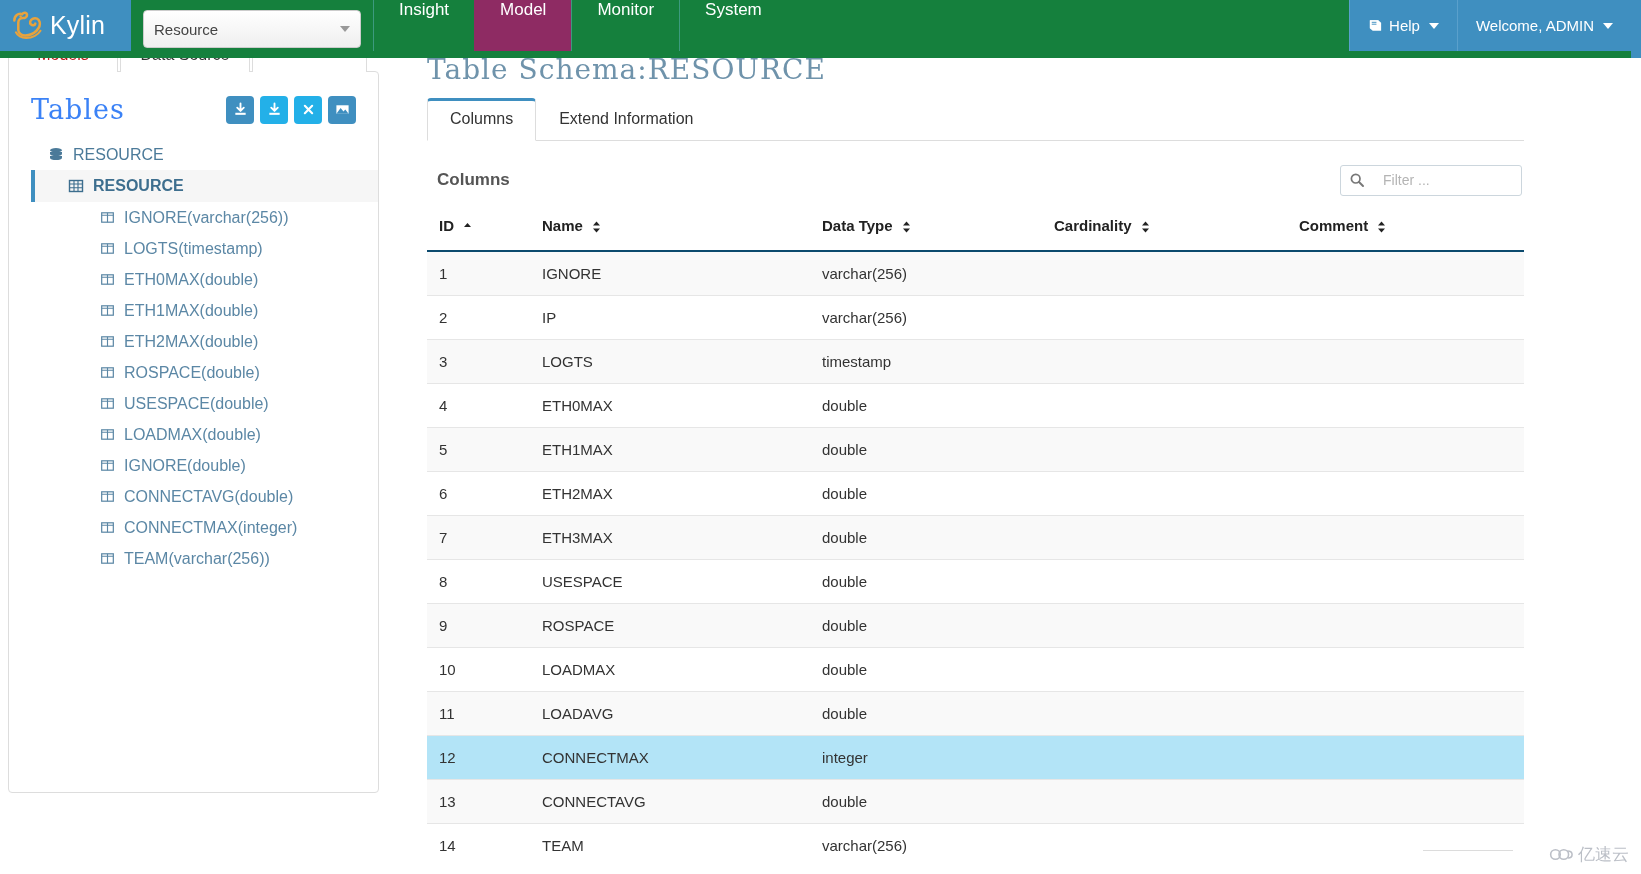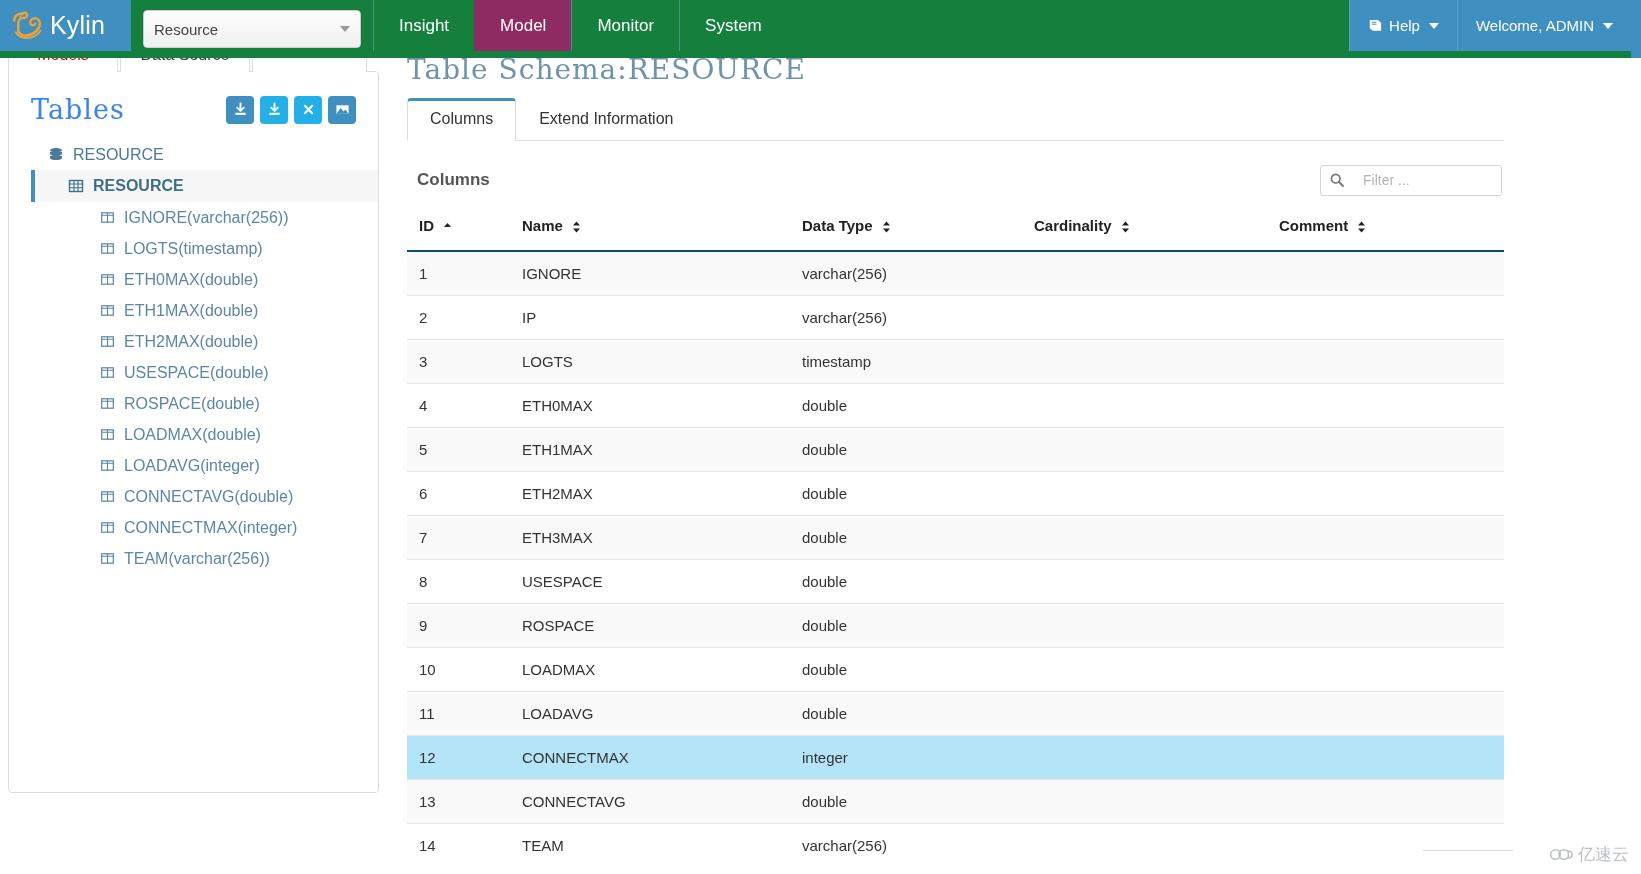--- a/index.html
+++ b/index.html
@@ -46,21 +46,21 @@
     position: relative;
   }
   .proj-select-label { font-size: 15px; color: #444444; flex: 1 1 auto; }
   .caret-dk {
     width: 0; height: 0;
     border-left: 5px solid transparent; border-right: 5px solid transparent;
     border-top: 6px solid #999999;
   }
   .navlinks { display: flex; align-items: stretch; flex: 0 0 auto; }
   .navlink {
-    display: flex; align-items: center; justify-content: center;
+    display: flex; align-items: flex-start; justify-content: center;
     padding: 0 25px; height: 51px;
     color: #ffffff; font-size: 17px;
     border-left: 1px solid #3d9a7e;
     cursor: pointer;
   }
   .navlink.active { background: #8e2b63; border-left-color: #8e2b63; }
   .nav-spacer { flex: 1 1 auto; background: transparent; }
   .navright { display: flex; align-items: stretch; flex: 0 0 auto; }
   .navright-item {
     display: flex; align-items: center; gap: 6px;
@@ -139,21 +139,21 @@
     background: #f6f6f6; height: 32px;
     border-left: 4px solid #3f8fc0; margin-left: 22px;
     padding-left: 30px;
   }
   .tnode.tbl .ic { width: 22px; margin-right: 6px; }
   .tnode.col { padding-left: 88px; color: #5b87a5; }
   .tnode.col .ic { width: 20px; margin-right: 7px; }
 
   
   .main {
-    position: absolute; top: 40px; left: 390px;
+    position: absolute; top: 40px; left: 410px;
     width: 1200px;
   }
   .schema-title {
     font-family: "DejaVu Serif", "Liberation Serif", serif;
     font-size: 28px; color: #6f93ab;
     letter-spacing: 1px;
     margin: 13px 0 0 17px;
   }
   .tabs-row {
     margin-top: 12px; margin-left: 17px;
@@ -410,48 +410,48 @@
             </span>
             <span>ETH2MAX(double)</span>
           </div>
           <div class="tnode col">
             <span class="ic">
               <svg width="15" height="15" viewBox="0 0 16 16">
                 <rect x="1.8" y="3" width="12.4" height="10" fill="none" stroke="#5b87a5" stroke-width="1.3"></rect>
                 <path d="M1.8 5.6 L14.2 5.6 M8 3 L8 13" stroke="#5b87a5" stroke-width="1.2"></path>
               </svg>
             </span>
+            <span>ROSPACE(double)</span>
+          </div>
+          <div class="tnode col">
+            <span class="ic">
+              <svg width="15" height="15" viewBox="0 0 16 16">
+                <rect x="1.8" y="3" width="12.4" height="10" fill="none" stroke="#5b87a5" stroke-width="1.3"></rect>
+                <path d="M1.8 5.6 L14.2 5.6 M8 3 L8 13" stroke="#5b87a5" stroke-width="1.2"></path>
+              </svg>
+            </span>
             <span>USESPACE(double)</span>
           </div>
           <div class="tnode col">
             <span class="ic">
               <svg width="15" height="15" viewBox="0 0 16 16">
                 <rect x="1.8" y="3" width="12.4" height="10" fill="none" stroke="#5b87a5" stroke-width="1.3"></rect>
                 <path d="M1.8 5.6 L14.2 5.6 M8 3 L8 13" stroke="#5b87a5" stroke-width="1.2"></path>
               </svg>
             </span>
-            <span>ROSPACE(double)</span>
-          </div>
-          <div class="tnode col">
-            <span class="ic">
-              <svg width="15" height="15" viewBox="0 0 16 16">
-                <rect x="1.8" y="3" width="12.4" height="10" fill="none" stroke="#5b87a5" stroke-width="1.3"></rect>
-                <path d="M1.8 5.6 L14.2 5.6 M8 3 L8 13" stroke="#5b87a5" stroke-width="1.2"></path>
-              </svg>
-            </span>
             <span>LOADMAX(double)</span>
           </div>
           <div class="tnode col">
             <span class="ic">
               <svg width="15" height="15" viewBox="0 0 16 16">
                 <rect x="1.8" y="3" width="12.4" height="10" fill="none" stroke="#5b87a5" stroke-width="1.3"></rect>
                 <path d="M1.8 5.6 L14.2 5.6 M8 3 L8 13" stroke="#5b87a5" stroke-width="1.2"></path>
               </svg>
             </span>
-            <span>LOADAVG(integer)</span>
+            <span>IGNORE(double)</span>
           </div>
           <div class="tnode col">
             <span class="ic">
               <svg width="15" height="15" viewBox="0 0 16 16">
                 <rect x="1.8" y="3" width="12.4" height="10" fill="none" stroke="#5b87a5" stroke-width="1.3"></rect>
                 <path d="M1.8 5.6 L14.2 5.6 M8 3 L8 13" stroke="#5b87a5" stroke-width="1.2"></path>
               </svg>
             </span>
             <span>CONNECTAVG(double)</span>
           </div>

